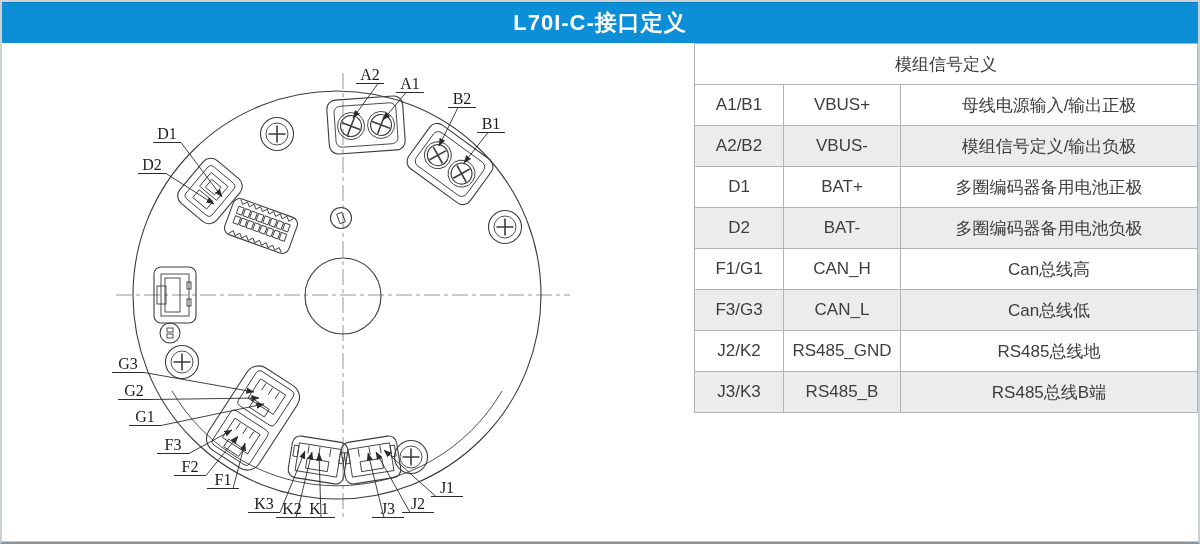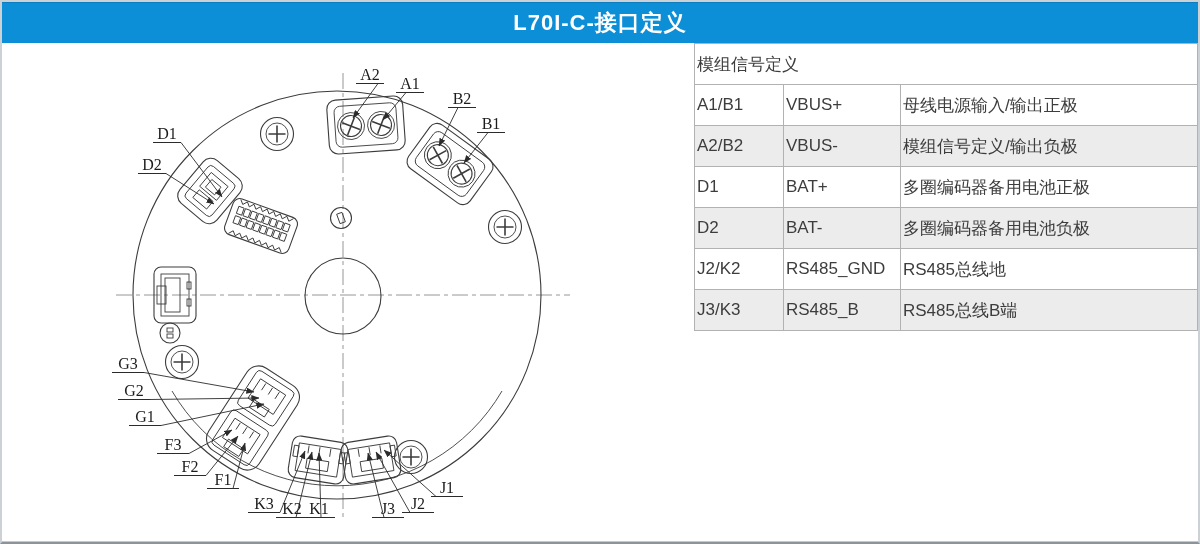--- a/index.html
+++ b/index.html
@@ -40,20 +40,21 @@
     background:#ffffff;
   }
   table.sig{
     width:100%;
     border-collapse:collapse;
     table-layout:fixed;
     color:#3d3d3d;
   }
   table.sig td,table.sig th{
     border:1px solid #b2b2b2;
+    text-align:center;
     vertical-align:middle;
     height:40px;
     font-weight:normal;
     font-size:17px;
     padding:0 2px;
     overflow:hidden;
     white-space:nowrap;
   }
   table.sig tr.title-row td{
     background:#ffffff;
@@ -291,20 +292,30 @@
               <td>D1</td>
               <td>BAT+</td>
               <td>多圈编码器备用电池正极</td>
             </tr>
           <tr>
               <td>D2</td>
               <td>BAT-</td>
               <td>多圈编码器备用电池负极</td>
             </tr>
           <tr>
+              <td>F1/G1</td>
+              <td>CAN_H</td>
+              <td>Can总线高</td>
+            </tr>
+          <tr>
+              <td>F3/G3</td>
+              <td>CAN_L</td>
+              <td>Can总线低</td>
+            </tr>
+          <tr>
               <td>J2/K2</td>
               <td>RS485_GND</td>
               <td>RS485总线地</td>
             </tr>
           <tr>
               <td>J3/K3</td>
               <td>RS485_B</td>
               <td>RS485总线B端</td>
             </tr>
         </tbody>

